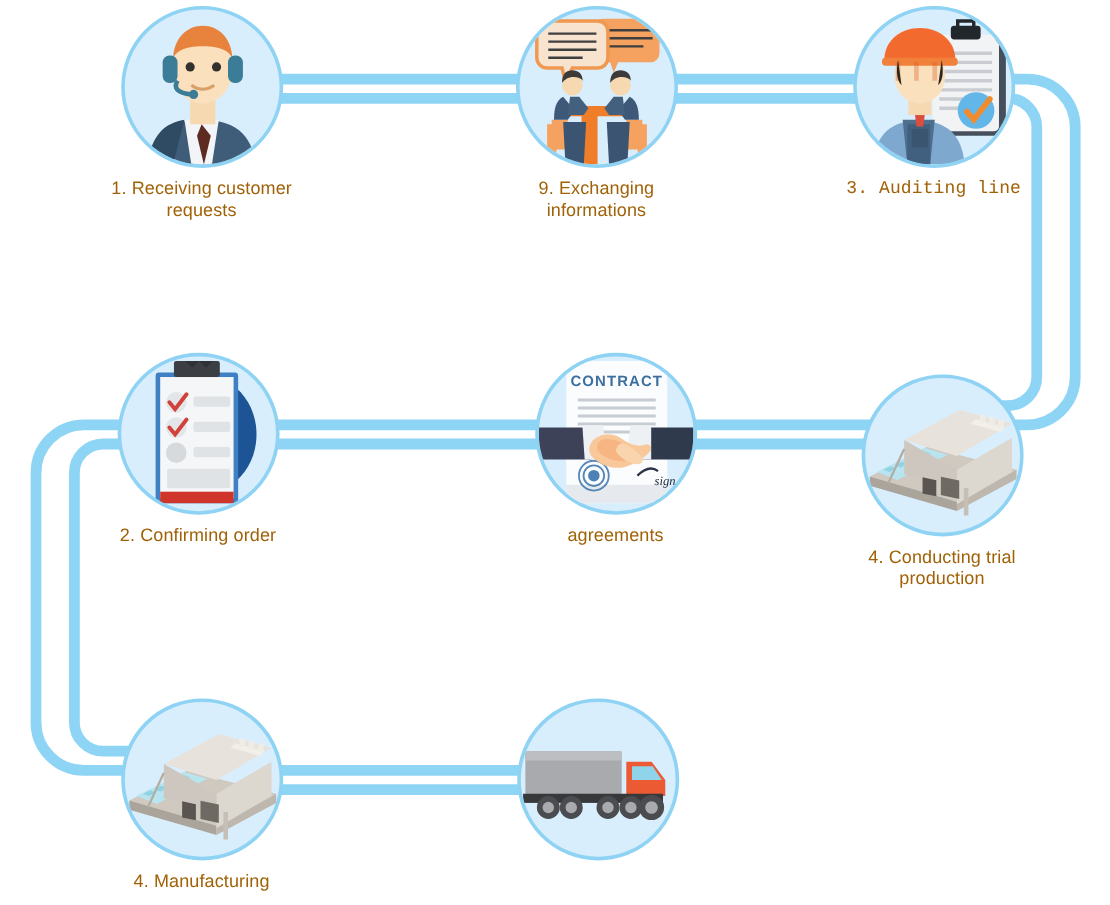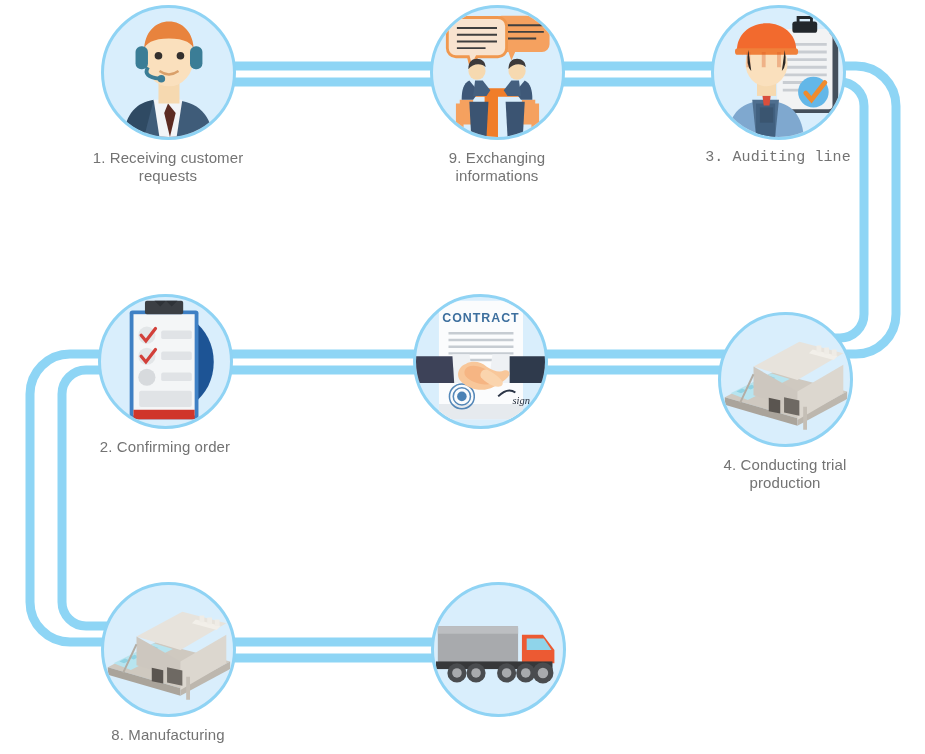--- a/index.html
+++ b/index.html
@@ -4,21 +4,21 @@
 <style>
   html,body{margin:0;padding:0;background:#ffffff;}
   body{width:925px;height:754px;overflow:hidden;
        font-family:"Liberation Sans","DejaVu Sans",sans-serif;}
   #stage{position:relative;width:925px;height:754px;background:#fff;}
   #pipes{position:absolute;left:0;top:0;width:925px;height:754px;}
   .node{position:absolute;width:260px;text-align:center;}
   .bubble{position:relative;width:135px;height:135px;margin:0 auto;
           border-radius:50%;background:#d9eefc;border:3px solid #8fd3f4;
           box-sizing:border-box;overflow:hidden;}
-  .caption{margin-top:9px;font-size:15px;line-height:18px;color:#737373;
+  .caption{margin-top:9px;font-size:15px;line-height:18px;color:#a16207;
            letter-spacing:.1px;}
   .art{position:absolute;left:0;top:0;width:100%;height:100%;}
 </style>
 </head>
 <body>
 
 <div id="stage">
 
   <svg id="pipes" viewBox="0 0 925 754">
     <g fill="none" stroke="#8ed5f5" stroke-width="9" stroke-linecap="butt">
@@ -154,21 +154,21 @@
         <path d="M86 96h4v24h-4z" fill="#c5bfb6"></path>
         <path d="M34 62L20 92" stroke="#b3ada4" stroke-width="2"></path>
       </svg>
     </div>
     <div class="caption">
       <div>4. Conducting trial</div>
       <div>production</div>
     </div>
   </div>
 
-  <div class="node" style="left:350px;top:294px;">
+  <div class="node" style="left:383px;top:294px;">
     <div class="bubble">
       <svg class="art" viewBox="0 0 135 135">
         <path d="M24 4h88v124H24z" fill="#fbfcfd"></path>
         <path d="M24 112h88v16H24z" fill="#e6eaee"></path>
         <text x="68" y="26" text-anchor="middle" font-family="Liberation Sans, sans-serif" font-size="13" font-weight="bold" fill="#3d6f9e" letter-spacing="1">CONTRACT</text>
         <g stroke="#c6ccd2" stroke-width="2.6">
             <path d="M34 38h68M34 45h68M34 52h68M34 59h68M34 66h58"></path>
           </g>
         <circle cx="48" cy="104" r="13" fill="none" stroke="#2d6ca8" stroke-width="1.6" opacity=".8"></circle>
         <circle cx="48" cy="104" r="9" fill="none" stroke="#2d6ca8" stroke-width="1.6" opacity=".8"></circle>
@@ -178,20 +178,21 @@
         <path d="M135 62H96l-6 28h45z" fill="#2f3a4c"></path>
         <path d="M98 60H80l-4 30h22z" fill="#eef1f4"></path>
         <path d="M52 70c8-4 16-2 22 3 7 5 14 6 18 4 5-2 8 3 4 7-6 6-16 12-24 13-10 1-20-3-26-10-4-5-2-14 6-17z" fill="#f8c79a"></path>
         <path d="M60 72c7 0 15 4 20 9 4 4 2 9-3 10-8 2-20-2-25-8-3-4-1-11 8-11z" fill="#f6b583"></path>
         <path d="M74 76c7 3 13 8 16 12 2 3 0 6-4 6-6 0-14-5-18-10-2-3 1-9 6-8z" fill="#fad4ad"></path>
         <path d="M86 104q10-10 18-4" stroke="#2a3446" stroke-width="2" fill="none"></path>
         <text x="101" y="112" font-family="Liberation Serif, serif" font-size="11" font-style="italic" fill="#222b3a">sign</text>
       </svg>
     </div>
     <div class="caption">
+      <div>agreements</div>
     </div>
   </div>
 
   <div class="node" style="left:35px;top:294px;">
     <div class="bubble">
       <svg class="art" viewBox="0 0 135 135">
         <path d="M96 24c14 10 22 26 22 44s-8 34-22 44z" fill="#1d5495"></path>
         <rect x="30" y="14" width="72" height="114" rx="3" fill="#3f80c4"></rect>
         <rect x="34" y="18" width="64" height="106" fill="#f4f6f7"></rect>
         <rect x="34" y="118" width="64" height="10" fill="#d0352b"></rect>
@@ -230,21 +231,21 @@
         <rect x="66" y="72" width="16" height="16" fill="#6e6963" transform="skewY(12)"></rect>
         <path d="M96 36l26 7-4 4-26-7z" fill="#f2efe9"></path>
         <g fill="#efece6">
             <path d="M100 32h5v7h-5zM108 34h5v7h-5zM116 36h5v7h-5z"></path>
           </g>
         <path d="M86 96h4v24h-4z" fill="#c5bfb6"></path>
         <path d="M34 62L20 92" stroke="#b3ada4" stroke-width="2"></path>
       </svg>
     </div>
     <div class="caption">
-      <div>8. Manufacturing</div>
+      <div>4. Manufacturing</div>
     </div>
   </div>
 
   <div class="node" style="left:368px;top:582px;">
     <div class="bubble">
       <svg class="art" viewBox="0 0 135 135">
         <rect x="4" y="43" width="84" height="38" rx="2" fill="#a8aaad"></rect>
         <rect x="4" y="43" width="84" height="8" fill="#bcbec1"></rect>
         <path d="M92 52h22l12 16v14H92z" fill="#ec5a33"></path>
         <path d="M97 56h18l8 12H97z" fill="#8fd4ea"></path>

